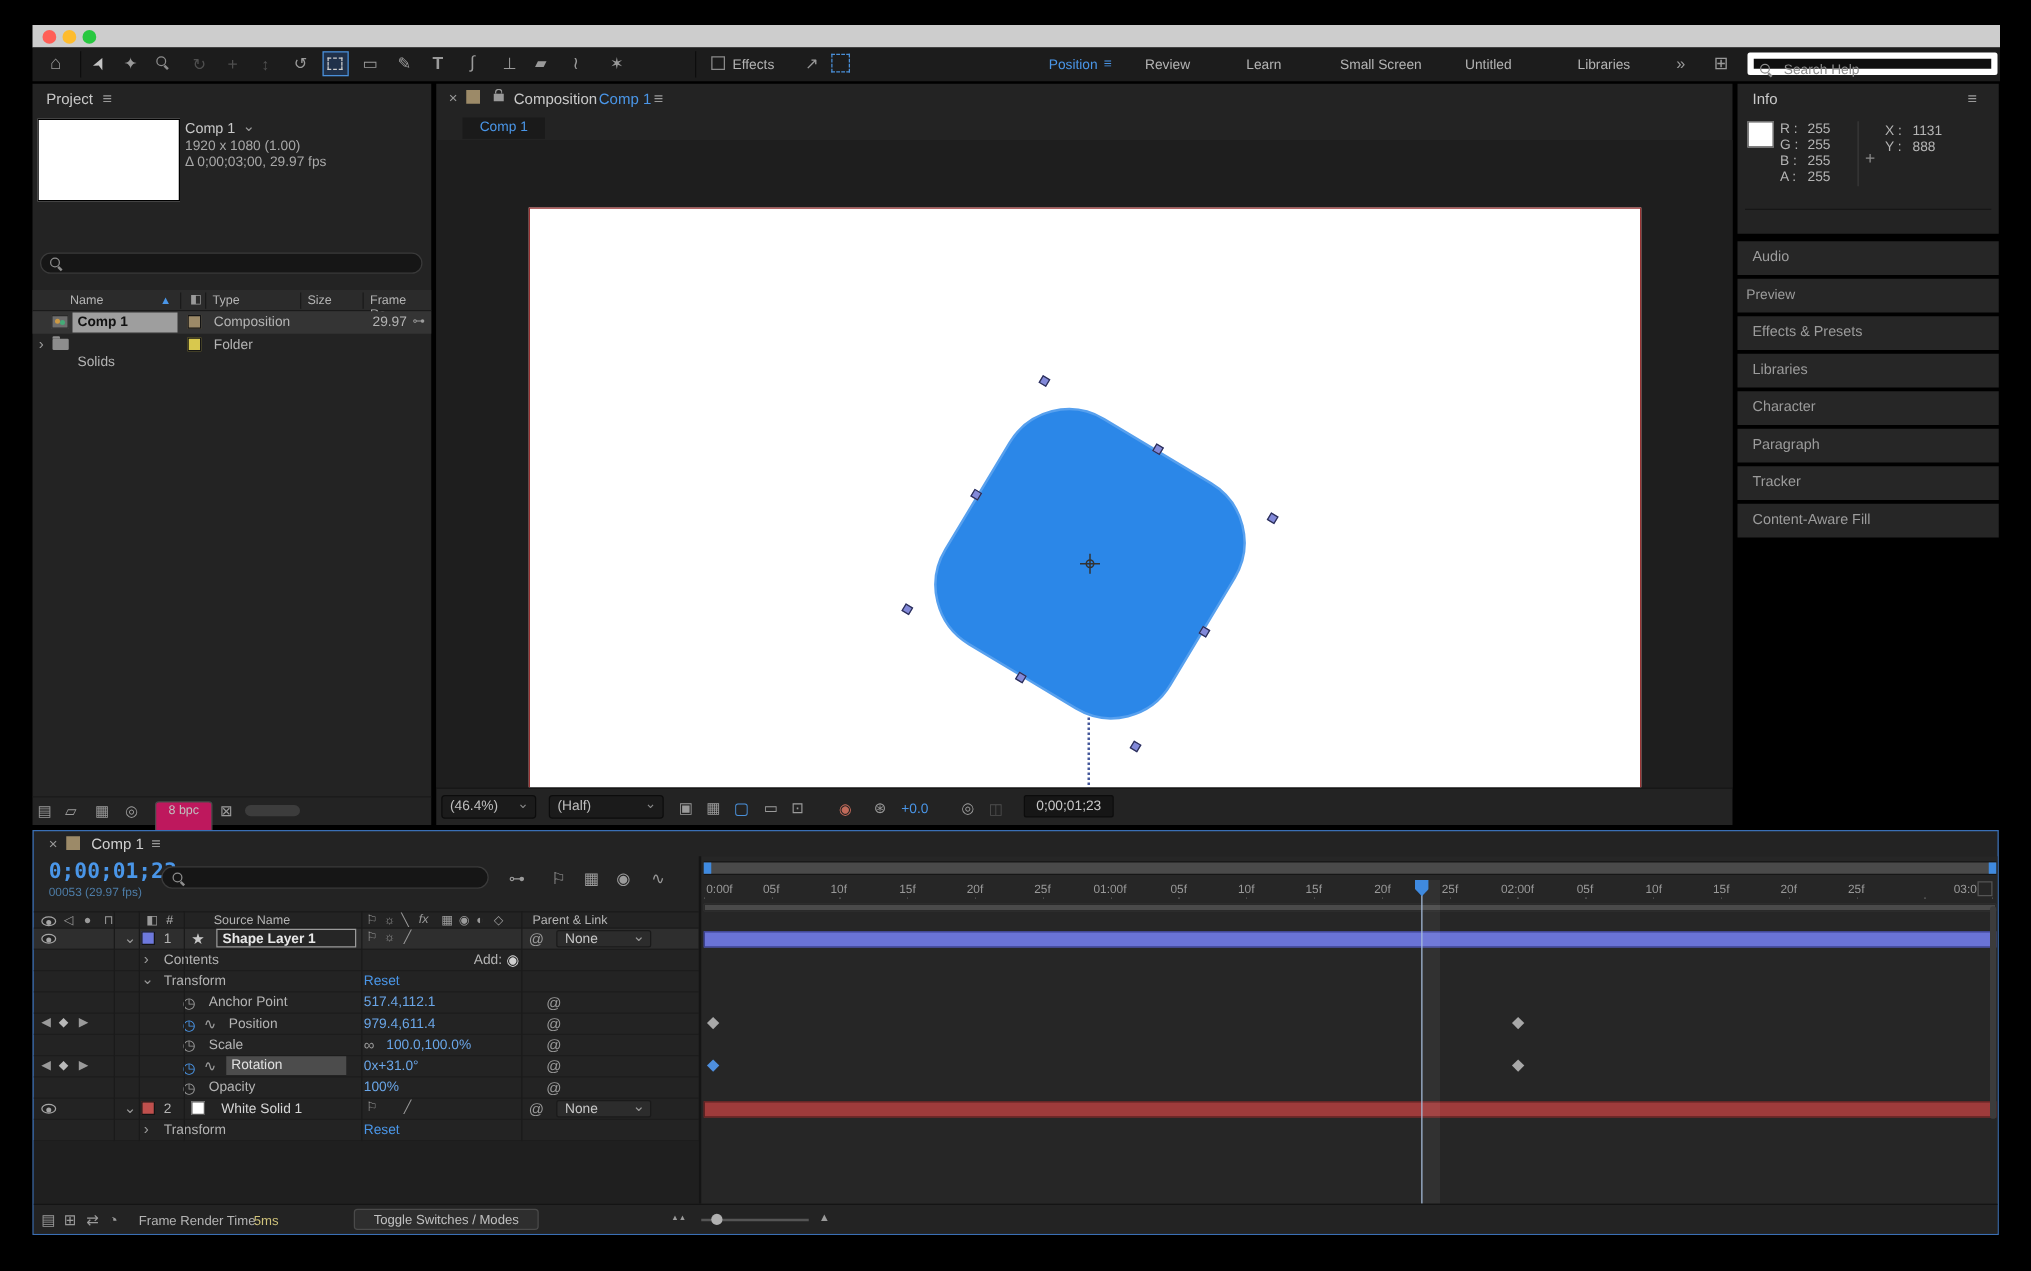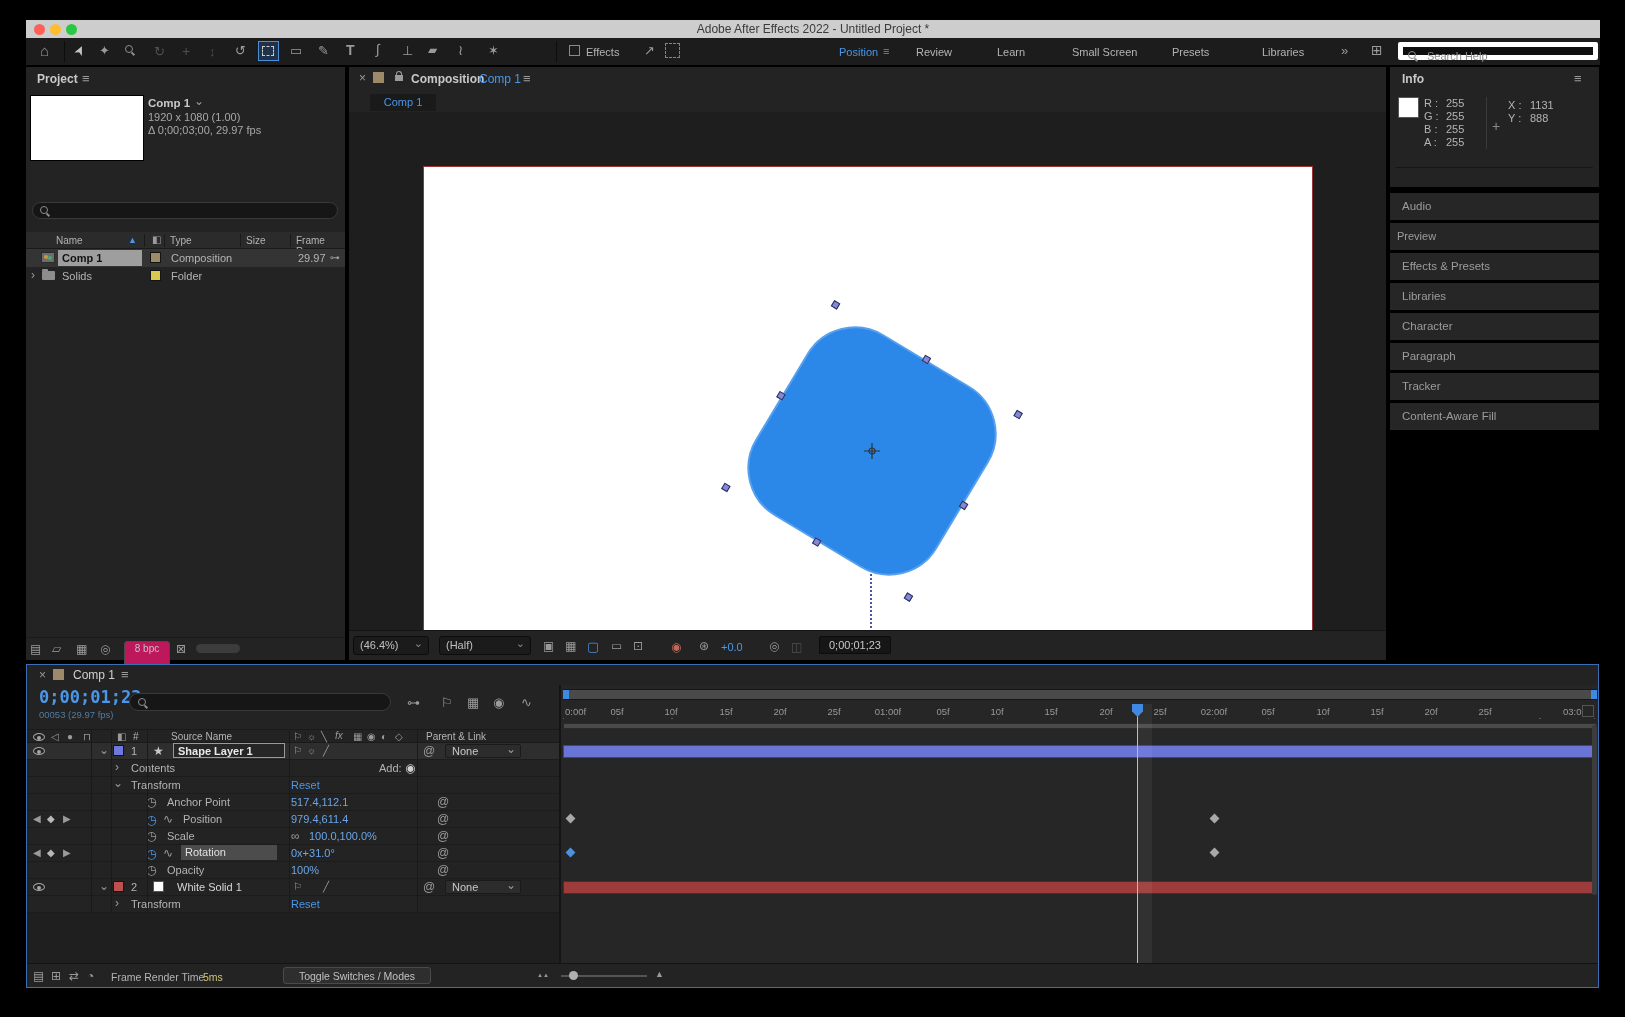--- a/index.html
+++ b/index.html
@@ -4,21 +4,21 @@
 <style>
 *{margin:0;padding:0;box-sizing:border-box}
 html,body{width:1625px;height:1017px;background:#000;overflow:hidden;
   font-family:"Liberation Sans","DejaVu Sans",sans-serif;color:#bfbfbf;font-size:11px;}
 .abs{position:absolute}
 .pnl{position:absolute;background:#232323}
 .ic{color:#9a9a9a;line-height:1;font-size:12px}
 .dim{color:#4f4f4f}
 .v{color:#6aa6e8}
 .lbl{color:#b4b4b4}
-.hdr{color:#c9c9c9;font-weight:bold;font-size:12px}
+.hdr{color:#c9c9c9;font-weight:normal;font-size:12px}
 .sep{position:absolute;background:#1a1a1a}
 .mag{position:absolute;width:8px;height:8px;border:1.5px solid #8d8d8d;border-radius:50%}
 .mag::after{content:"";position:absolute;width:1.5px;height:4px;background:#8d8d8d;left:6px;top:6px;transform:rotate(-45deg)}
 .eye{position:absolute;width:12px;height:8px;border:1px solid #a5a5a5;border-radius:50%;background:#232323}
 .eye::after{content:"";position:absolute;left:3px;top:1.5px;width:4px;height:4px;border-radius:50%;background:#a5a5a5}
 .kf{position:absolute;width:7px;height:7px;transform:rotate(45deg);background:#9a9a9a}
 .hd{position:absolute;width:7px;height:7px;background:#8289d9;border:1px solid #2c2f55}
 .ddl{position:absolute;background:#1b1b1b;border:1px solid #0c0c0c;border-radius:3px;color:#c0c0c0;
   font-size:11px;line-height:17px;padding:0 6px}
 .box-btn{position:absolute;background:#2e2e2e;border:1px solid #4a4a4a;border-radius:3px;color:#c0c0c0;
@@ -29,21 +29,20 @@
 .tick-ruler{position:absolute;left:508px;top:14px;right:0;bottom:0;
   background:repeating-linear-gradient(to right,#5a5a5a 0 1px,transparent 1px 54.25px)}
 </style>
 </head>
 <body>
 
 <div class="abs" style="left:26px;top:20px;width:1574px;height:18px;background:#cdcdcd;">
   <span class="abs" style="left:8px;top:4px;width:11px;height:11px;border-radius:50%;background:#ff5f57"></span>
   <span class="abs" style="left:24px;top:4px;width:11px;height:11px;border-radius:50%;background:#febc2e"></span>
   <span class="abs" style="left:40px;top:4px;width:11px;height:11px;border-radius:50%;background:#28c840"></span>
-  <div class="abs" style="left:0;top:2px;width:100%;text-align:center;color:#3b3b3b;font-size:12px;">Adobe After Effects 2022 - Untitled Project *</div>
 </div>
 
 <div class="abs" style="left:26px;top:38px;width:1574px;height:27px;background:#1c1c1c;">
   <span class="abs ic" style="left:14px;top:5px;font-size:15px">⌂</span>
   <span class="sep" style="left:38px;top:3px;width:1px;height:21px;background:#0d0d0d"></span>
   <span class="abs ic" style="left:48px;top:6px;transform:rotate(-65deg);font-size:13px;color:#c4c4c4">➤</span>
   <span class="abs ic" style="left:73px;top:6px;font-size:13px">✦</span>
   <span class="mag" style="left:99px;top:7px"></span>
   <span class="abs dim" style="left:128px;top:6px;font-size:13px">↻</span>
   <span class="abs dim" style="left:156px;top:5px;font-size:14px">+</span>
@@ -64,21 +63,21 @@
   <span class="abs" style="left:543px;top:7px;width:11px;height:11px;border:1px solid #8a8a8a;"></span>
   <span class="abs lbl" style="left:560px;top:8px">Effects</span>
   <span class="abs ic" style="left:618px;top:6px;font-size:13px">↗</span>
   <span class="abs" style="left:639px;top:5px;width:15px;height:15px;border:1px dashed #4a90d9;"></span>
 
   <span class="abs" style="left:813px;top:8px;color:#4a96e8">Position</span>
   <span class="abs" style="left:857px;top:7px;color:#4a96e8">≡</span>
   <span class="abs lbl" style="left:890px;top:8px">Review</span>
   <span class="abs lbl" style="left:971px;top:8px">Learn</span>
   <span class="abs lbl" style="left:1046px;top:8px">Small Screen</span>
-  <span class="abs lbl" style="left:1146px;top:8px">Presets</span>
+  <span class="abs lbl" style="left:1146px;top:8px">Untitled</span>
   <span class="abs lbl" style="left:1236px;top:8px">Libraries</span>
   <span class="abs ic" style="left:1315px;top:6px;font-size:13px">»</span>
   <span class="abs ic" style="left:1345px;top:5px;font-size:14px">⊞</span>
   <span class="abs" style="left:1372px;top:4px;width:200px;height:18px;background:#0f0f0f;border:5px solid #ffffff;border-radius:2px;">
     <span class="mag" style="left:5px;top:4px"></span>
     <span class="abs" style="left:24px;top:3px;color:#8d8d8d">Search Help</span>
   </span>
 </div>
 
 <div class="pnl" style="left:26px;top:67px;width:319px;height:593px;">
@@ -119,21 +118,21 @@
     <span class="abs lbl" style="left:145px;top:3px">Composition</span>
     <span class="abs lbl" style="left:272px;top:3px">29.97</span>
     <span class="abs ic glyph10" style="left:304px;top:4px">⊶</span>
   </div>
 
   <div class="abs" style="left:0;top:200px;width:319px;height:18px;">
     <span class="abs ic" style="left:5px;top:2px">›</span>
     <span class="abs" style="left:16px;top:4px;width:13px;height:9px;background:#8d8d8d;border-radius:1px;">
       <span class="abs" style="left:0;top:-2px;width:6px;height:2px;background:#8d8d8d;border-radius:1px 1px 0 0;"></span>
     </span>
-    <span class="abs lbl" style="left:36px;top:3px">Solids</span>
+    <span class="abs lbl" style="left:36px;top:17px">Solids</span>
     <span class="swatch" style="left:124px;top:3px;background:#d8c84e"></span>
     <span class="abs lbl" style="left:145px;top:3px">Folder</span>
   </div>
 
   <div class="abs" style="left:0;top:570px;width:319px;height:23px;border-top:1px solid #1a1a1a;">
     <span class="abs ic" style="left:4px;top:5px">▤</span>
     <span class="abs ic" style="left:26px;top:5px">▱</span>
     <span class="abs ic" style="left:50px;top:5px">▦</span>
     <span class="abs ic" style="left:74px;top:5px">◎</span>
     <span class="box-btn" style="left:98px;top:3px;width:46px;height:31px;line-height:14px;font-size:10px;background:#be185d">8 bpc</span>

